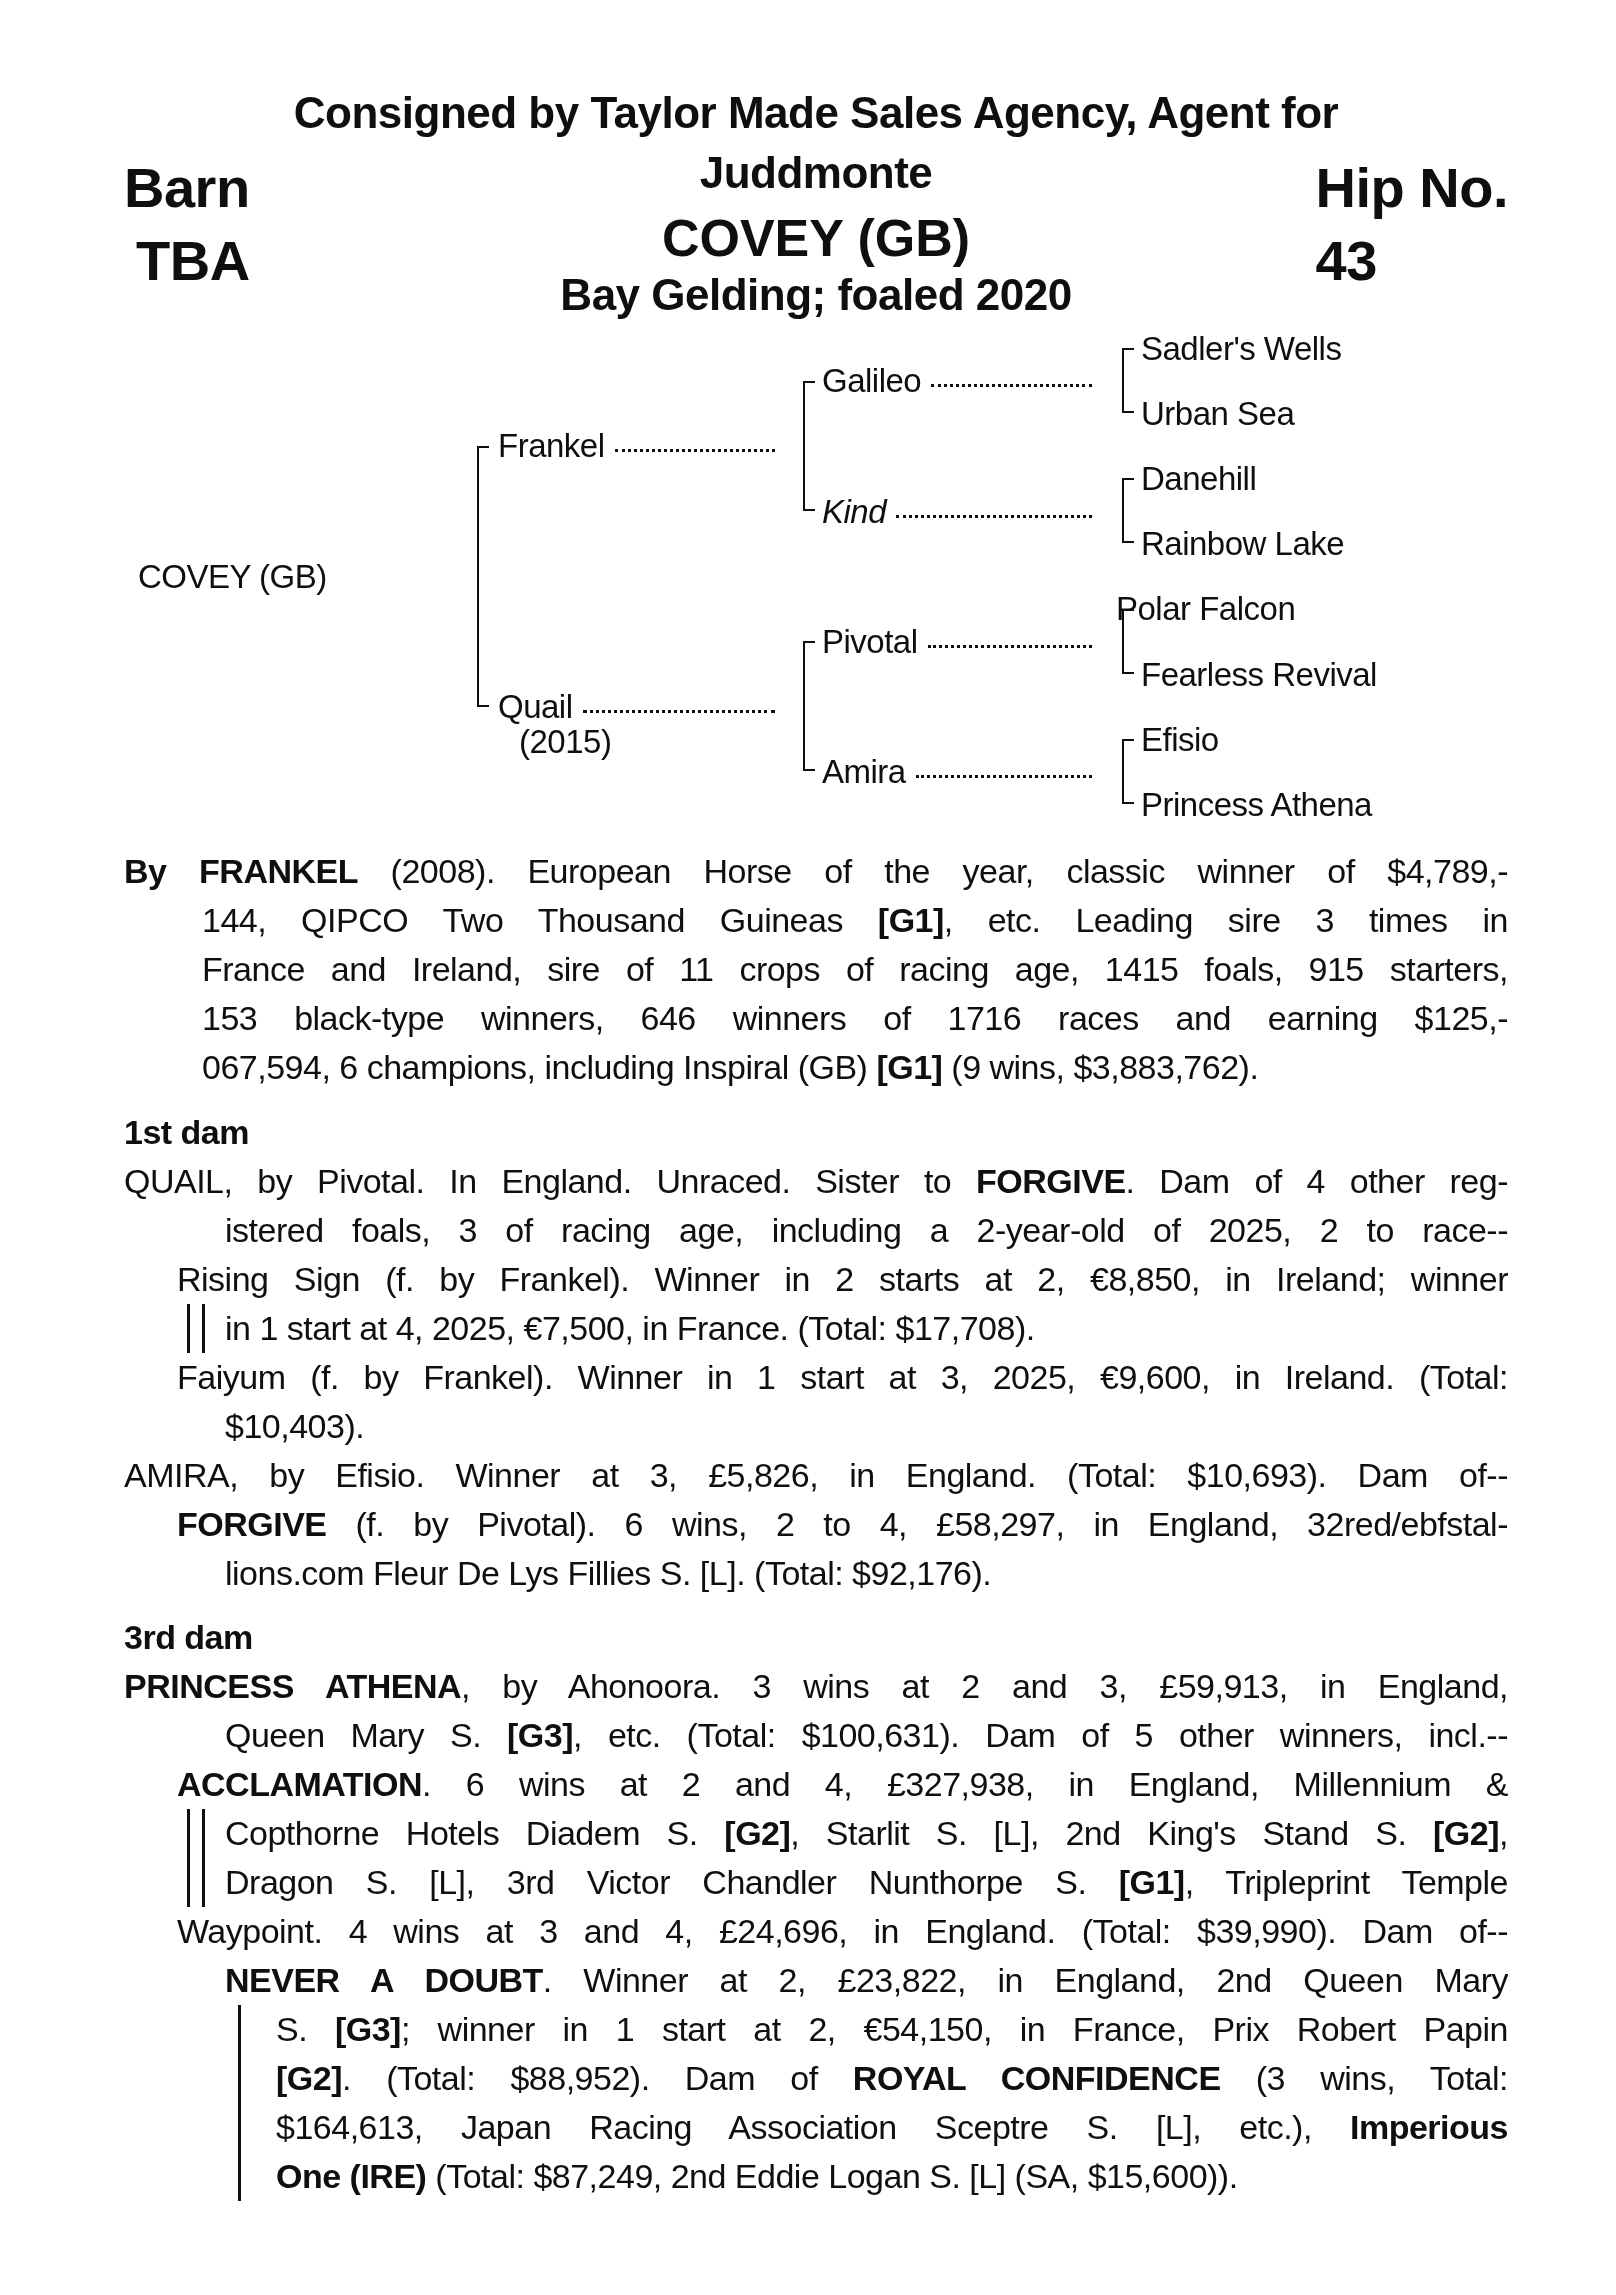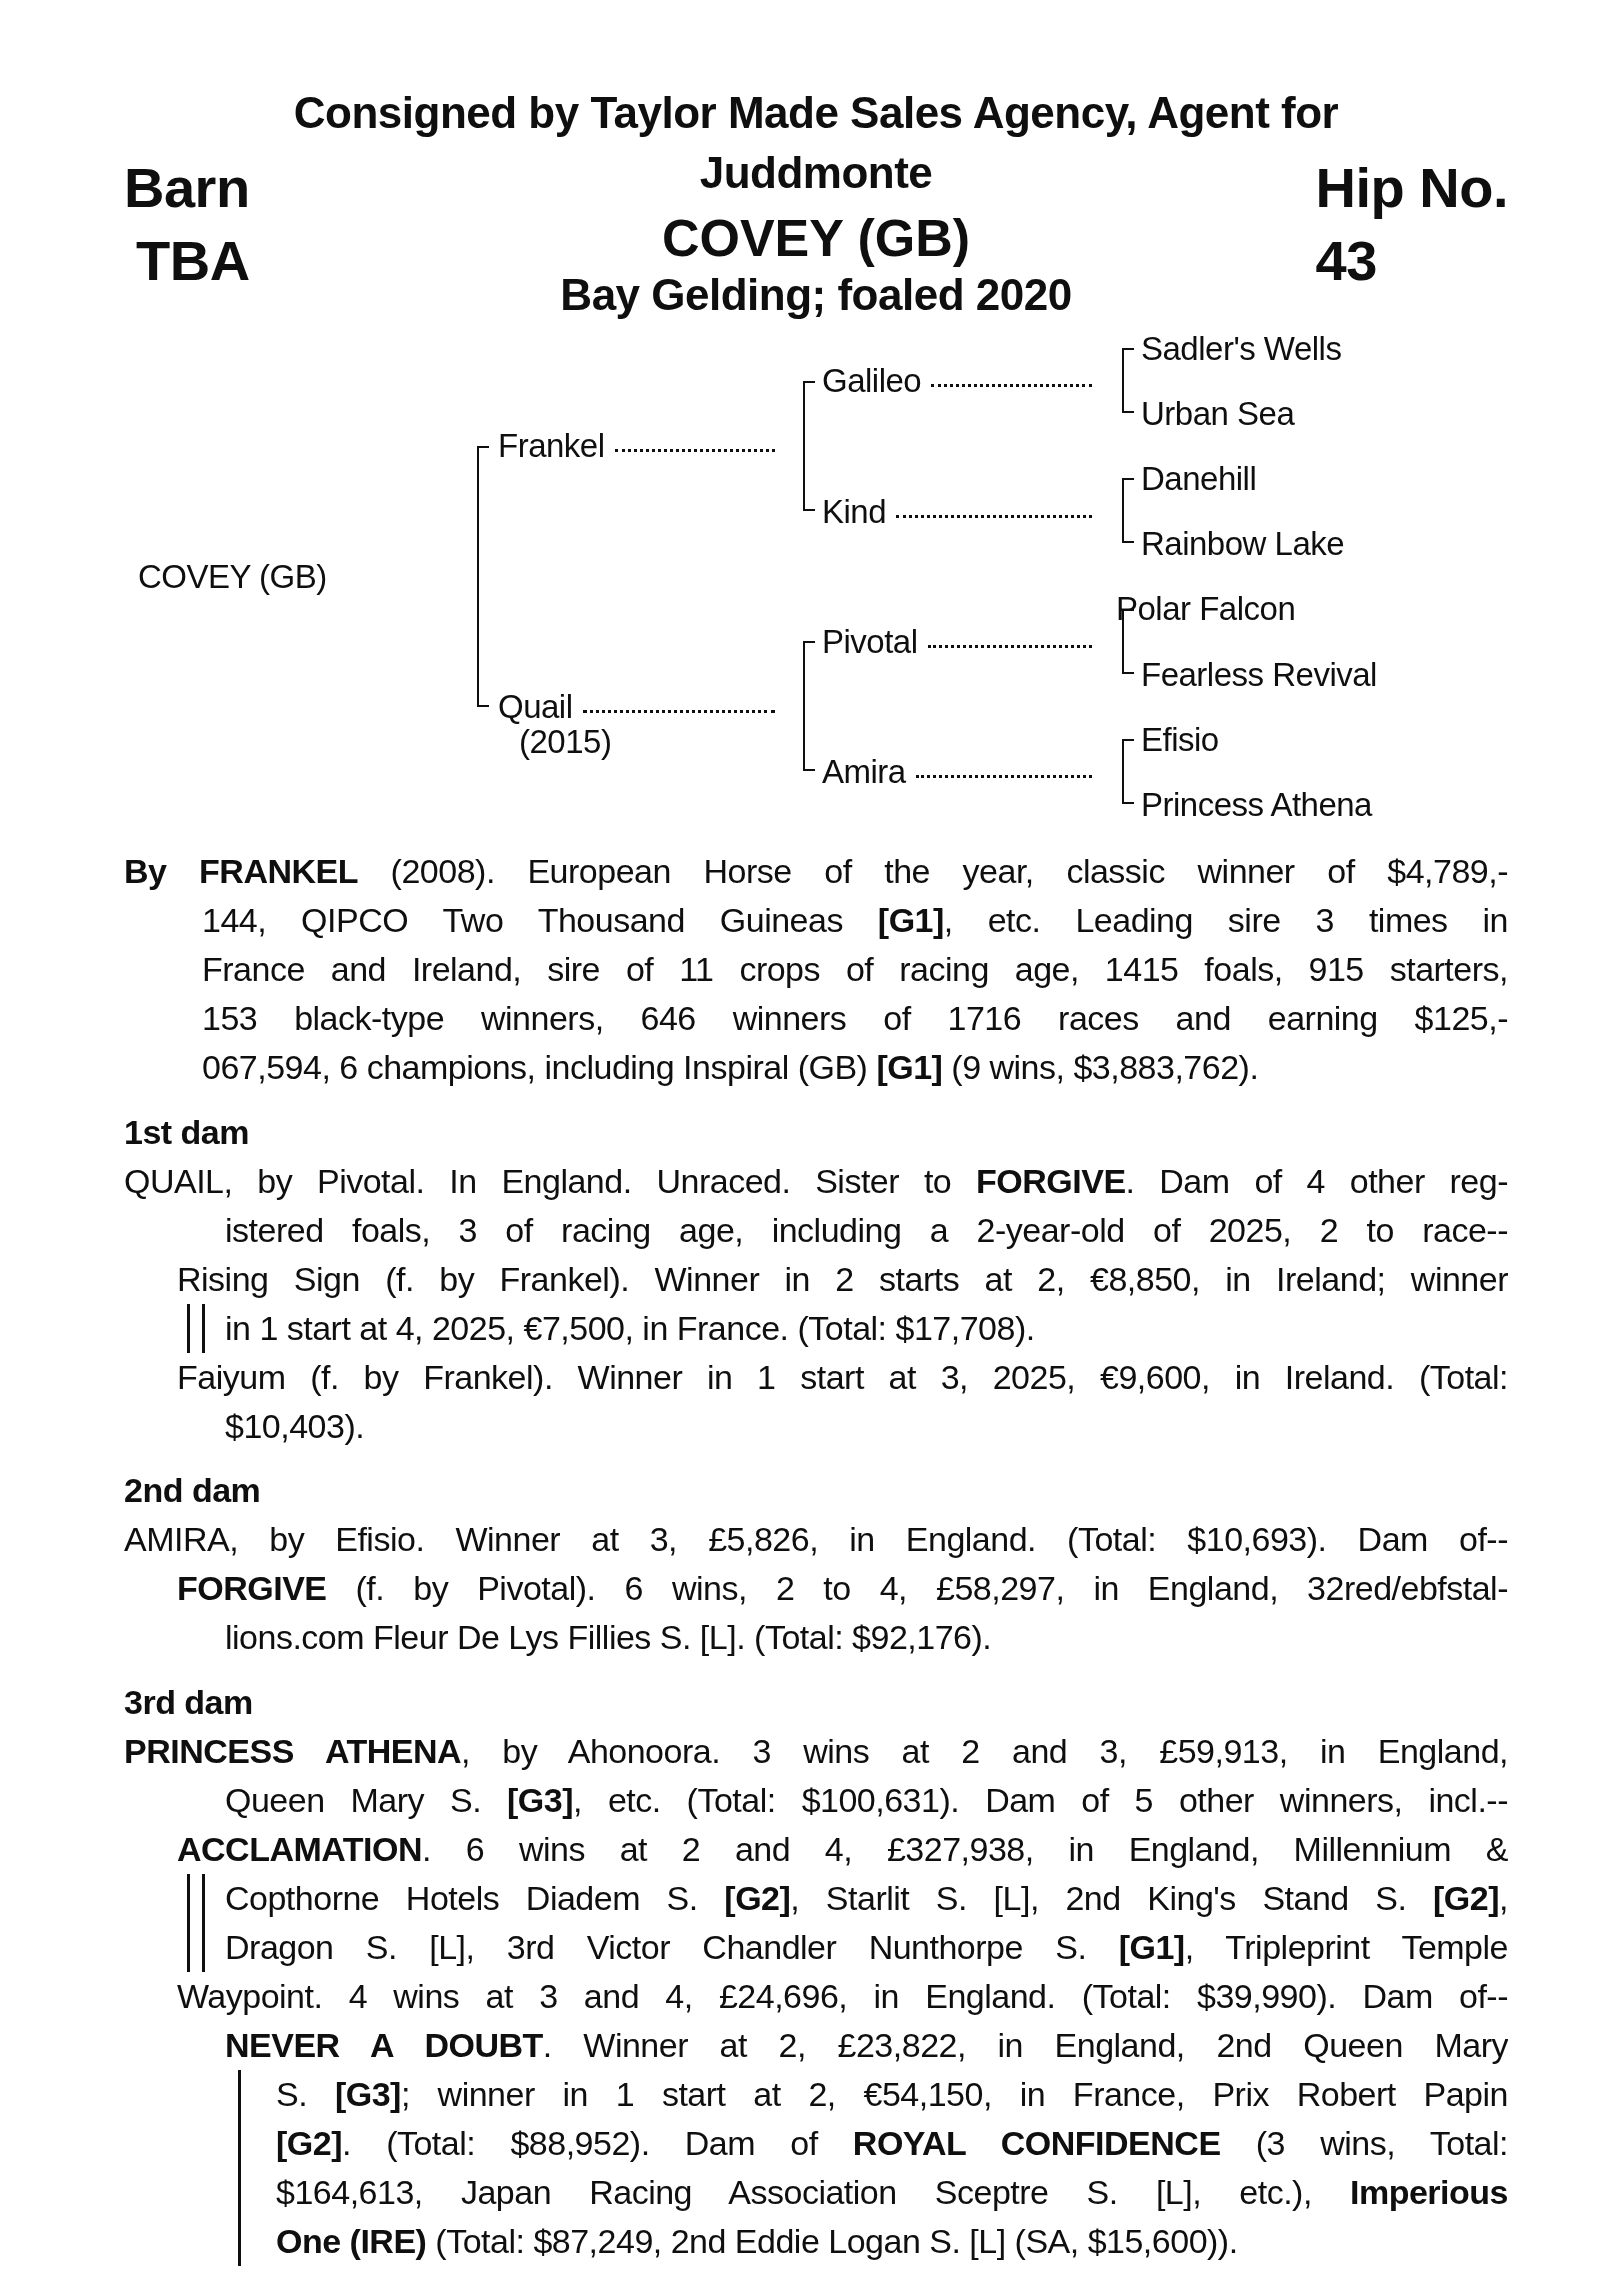--- a/index.html
+++ b/index.html
@@ -76,21 +76,21 @@
     <div class="cell" style="left:498px;top:688px;width:282px;">
       <span class="nm">Quail</span>
         <span class="lead"></span>
     </div>
     <div class="subyear" style="left:519px;top:723px;">(2015)</div>
 
     <div class="cell" style="left:822px;top:362px;width:275px;">
       <span class="nm">Galileo</span>
         <span class="lead"></span>
     </div>
-    <div class="cell" style="left:822px;top:493px;width:275px;">
+    <div class="cell" style="left:822px;top:493px;width:275px;font-style:italic;">
       <span class="nm">Kind</span>
         <span class="lead"></span>
     </div>
     <div class="cell" style="left:822px;top:623px;width:275px;">
       <span class="nm">Pivotal</span>
         <span class="lead"></span>
     </div>
     <div class="cell" style="left:822px;top:753px;width:275px;">
       <span class="nm">Amira</span>
         <span class="lead"></span>
@@ -136,21 +136,20 @@
       <div class="ln ind-a j"><span>France and Ireland, sire of 11 crops of racing age, 1415 foals, 915 starters,</span></div>
       <div class="ln ind-a j"><span>153 black-type winners, 646 winners of 1716 races and earning $125,-</span></div>
       <div class="ln ind-a"><span>067,594, 6 champions, including Inspiral (GB) </span><span class="b">[G1]</span><span> (9 wins, $3,883,762).</span></div>
       <div class="ln ind-m mt"><span class="b">1st dam</span></div>
       <div class="ln ind-m j"><span>QUAIL, by Pivotal. In England. Unraced. Sister to </span><span class="b">FORGIVE</span><span>. Dam of 4 other reg-</span></div>
       <div class="ln ind-w j"><span>istered foals, 3 of racing age, including a 2-year-old of 2025, 2 to race--</span></div>
       <div class="ln ind-l2 j"><span>Rising Sign (f. by Frankel). Winner in 2 starts at 2, €8,850, in Ireland; winner</span></div>
       <div class="ln ind-w"><i class="rail" style="left: 63px;"></i><i class="rail" style="left: 78px;"></i><span>in 1 start at 4, 2025, €7,500, in France. (Total: $17,708).</span></div>
       <div class="ln ind-l2 j"><span>Faiyum (f. by Frankel). Winner in 1 start at 3, 2025, €9,600, in Ireland. (Total:</span></div>
       <div class="ln ind-w"><span>$10,403).</span></div>
-      <div class="ln ind-m mt"><span class="b">2nd dam</span></div>
       <div class="ln ind-m j"><span>AMIRA, by Efisio. Winner at 3, £5,826, in England. (Total: $10,693). Dam of--</span></div>
       <div class="ln ind-l2 j"><span class="b">FORGIVE</span><span> (f. by Pivotal). 6 wins, 2 to 4, £58,297, in England, 32red/ebfstal-</span></div>
       <div class="ln ind-w"><span>lions.com Fleur De Lys Fillies S. [L]. (Total: $92,176).</span></div>
       <div class="ln ind-m mt"><span class="b">3rd dam</span></div>
       <div class="ln ind-m j"><span class="b">PRINCESS ATHENA</span><span>, by Ahonoora. 3 wins at 2 and 3, £59,913, in England,</span></div>
       <div class="ln ind-w j"><span>Queen Mary S. </span><span class="b">[G3]</span><span>, etc. (Total: $100,631). Dam of 5 other winners, incl.--</span></div>
       <div class="ln ind-l2 j"><span class="b">ACCLAMATION</span><span>. 6 wins at 2 and 4, £327,938, in England, Millennium &amp;</span></div>
       <div class="ln ind-w j"><i class="rail" style="left: 63px;"></i><i class="rail" style="left: 78px;"></i><span>Copthorne Hotels Diadem S. </span><span class="b">[G2]</span><span>, Starlit S. [L], 2nd King's Stand S. </span><span class="b">[G2]</span><span>,</span></div>
       <div class="ln ind-w j"><i class="rail" style="left: 63px;"></i><i class="rail" style="left: 78px;"></i><span>Dragon S. [L], 3rd Victor Chandler Nunthorpe S. </span><span class="b">[G1]</span><span>, Tripleprint Temple</span></div>
       <div class="ln ind-l2 j"><span>Waypoint. 4 wins at 3 and 4, £24,696, in England. (Total: $39,990). Dam of--</span></div>

